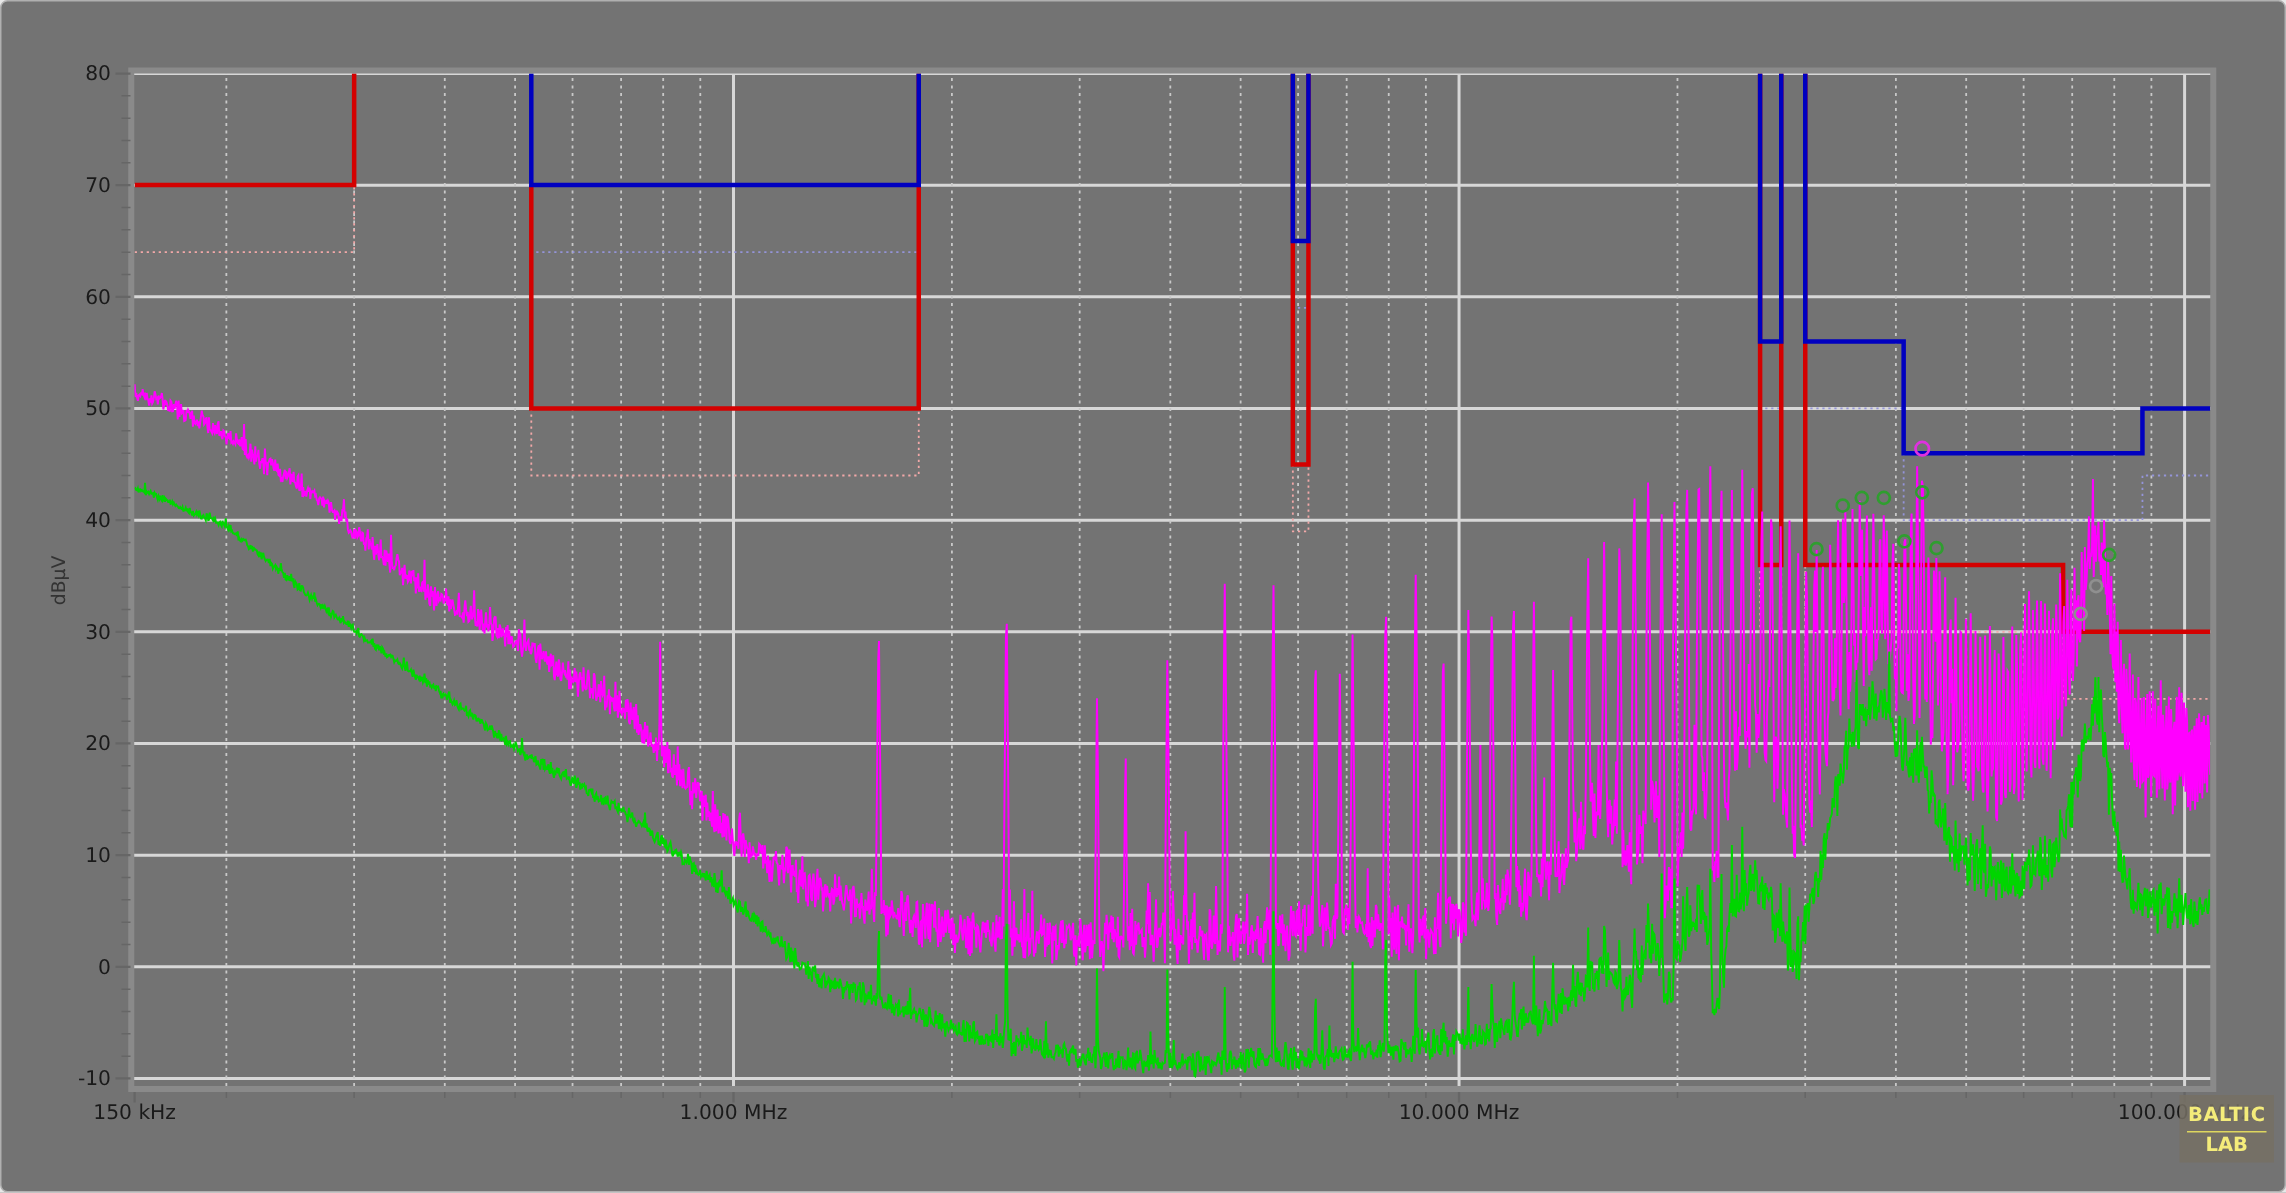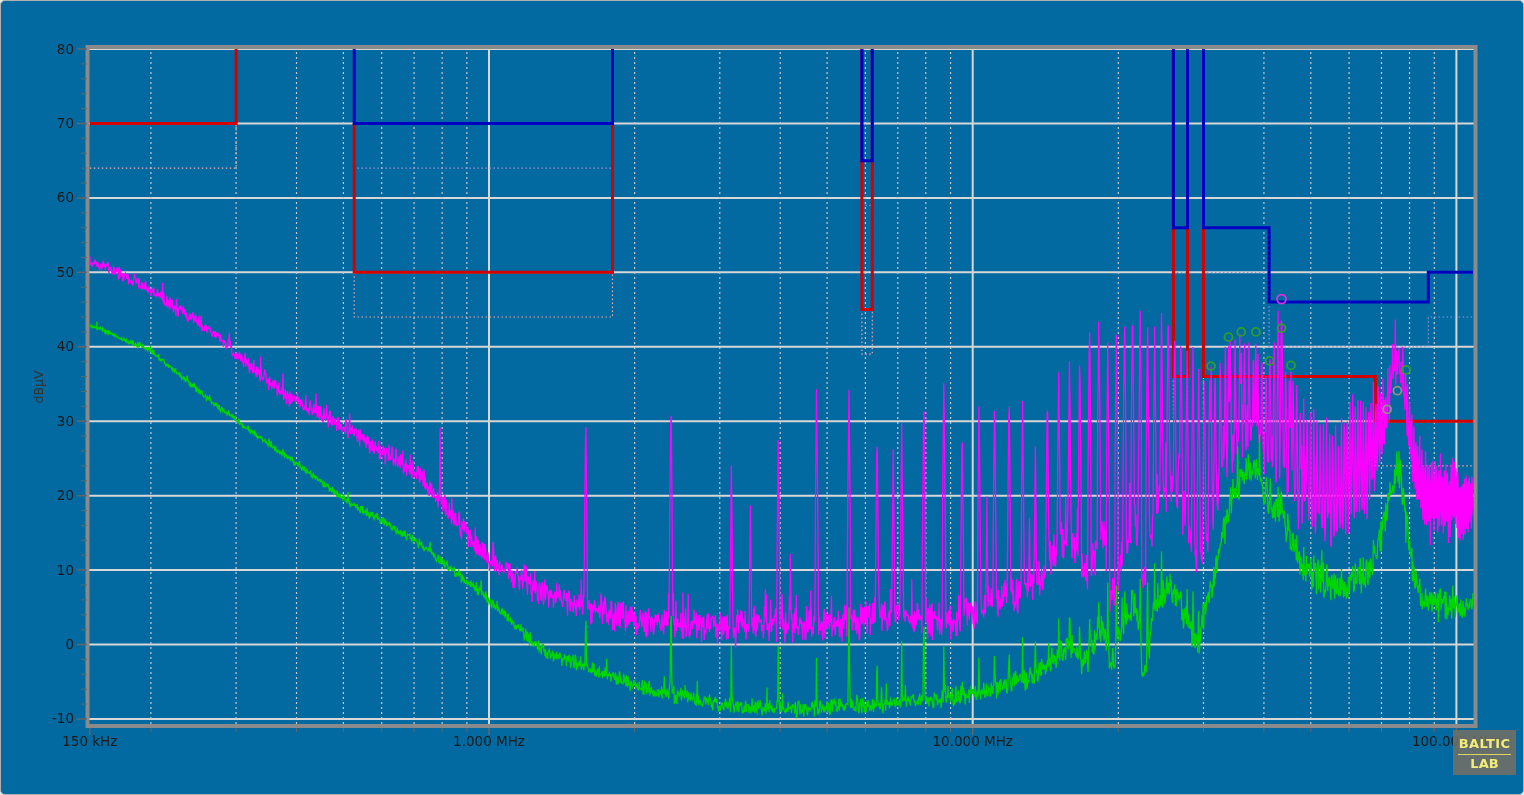--- a/index.html
+++ b/index.html
@@ -1,19 +1,19 @@
 <!DOCTYPE html>
 <html><head>
 <meta charset="utf-8">
 <style>
   html,body{margin:0;padding:0;background:#e8e8e8;}
   .screen{
     position:relative;
     width:1524px;height:795px;
-    background:#0369a1;
+    background:#737373;
     border:1px solid #b0b0b0;
     border-radius:5px;
     box-sizing:border-box;
     overflow:hidden;
     font-family:"DejaVu Sans", sans-serif;
   }
   #chart-svg{position:absolute;left:0;top:0;}
   .watermark{
     position:absolute;
     left:1452px;top:729px;

